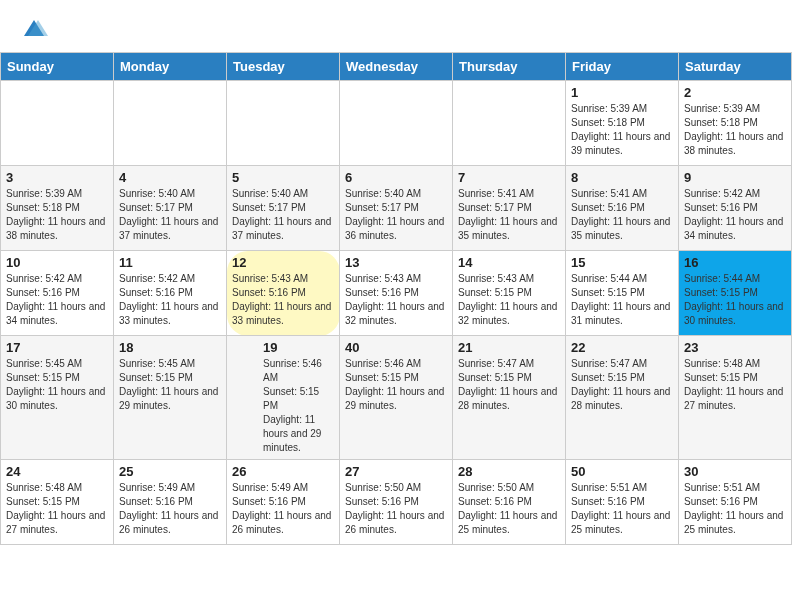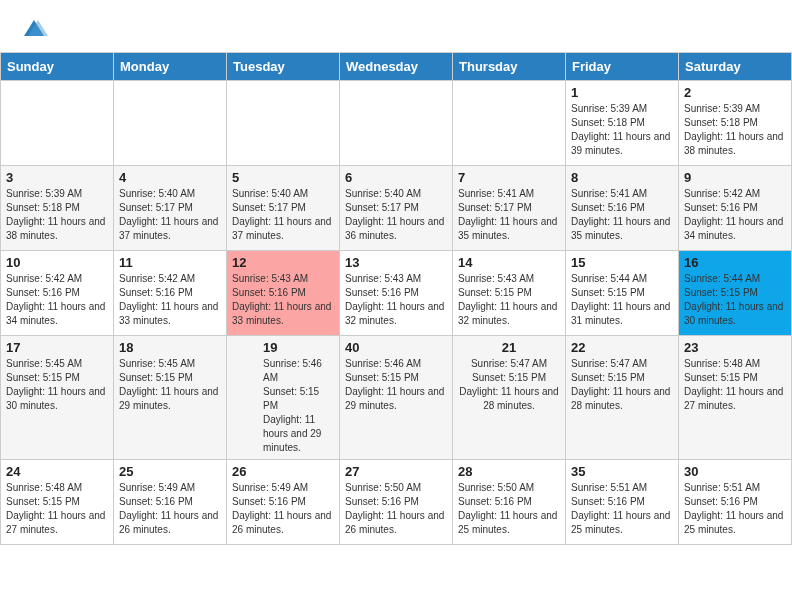--- a/index.html
+++ b/index.html
@@ -188,21 +188,21 @@
           <div class="day-info" style="white-space: pre-line;">Sunrise: 5:42 AM
 Sunset: 5:16 PM
 Daylight: 11 hours and 34 minutes.</div>
         </td>
         <td style="background: rgb(255, 255, 255);">
           <span class="day-number">11</span>
           <div class="day-info" style="white-space: pre-line;">Sunrise: 5:42 AM
 Sunset: 5:16 PM
 Daylight: 11 hours and 33 minutes.</div>
         </td>
-        <td style="background: #fca5a5;">
+        <td style="background: #fef9c3; border-radius: 21px;">
           <span class="day-number">12</span>
           <div class="day-info" style="white-space: pre-line;">Sunrise: 5:43 AM
 Sunset: 5:16 PM
 Daylight: 11 hours and 33 minutes.</div>
         </td>
         <td style="background: rgb(255, 255, 255);">
           <span class="day-number">13</span>
           <div class="day-info" style="white-space: pre-line;">Sunrise: 5:43 AM
 Sunset: 5:16 PM
 Daylight: 11 hours and 32 minutes.</div>
@@ -244,21 +244,21 @@
           <div class="day-info" style="white-space: pre-line;">Sunrise: 5:46 AM
 Sunset: 5:15 PM
 Daylight: 11 hours and 29 minutes.</div>
         </td>
         <td style="background: rgb(245, 245, 245);">
           <span class="day-number">40</span>
           <div class="day-info" style="white-space: pre-line;">Sunrise: 5:46 AM
 Sunset: 5:15 PM
 Daylight: 11 hours and 29 minutes.</div>
         </td>
-        <td style="background: rgb(245, 245, 245); text-align: center;">
+        <td style="background: rgb(245, 245, 245);">
           <span class="day-number">21</span>
           <div class="day-info" style="white-space: pre-line;">Sunrise: 5:47 AM
 Sunset: 5:15 PM
 Daylight: 11 hours and 28 minutes.</div>
         </td>
         <td style="background: rgb(245, 245, 245);">
           <span class="day-number">22</span>
           <div class="day-info" style="white-space: pre-line;">Sunrise: 5:47 AM
 Sunset: 5:15 PM
 Daylight: 11 hours and 28 minutes.</div>
@@ -295,21 +295,21 @@
 Sunset: 5:16 PM
 Daylight: 11 hours and 26 minutes.</div>
         </td>
         <td style="background: rgb(255, 255, 255);">
           <span class="day-number">28</span>
           <div class="day-info" style="white-space: pre-line;">Sunrise: 5:50 AM
 Sunset: 5:16 PM
 Daylight: 11 hours and 25 minutes.</div>
         </td>
         <td style="background: rgb(255, 255, 255);">
-          <span class="day-number">35</span>
+          <span class="day-number">50</span>
           <div class="day-info" style="white-space: pre-line;">Sunrise: 5:51 AM
 Sunset: 5:16 PM
 Daylight: 11 hours and 25 minutes.</div>
         </td>
         <td style="background: rgb(255, 255, 255);">
           <span class="day-number">30</span>
           <div class="day-info" style="white-space: pre-line;">Sunrise: 5:51 AM
 Sunset: 5:16 PM
 Daylight: 11 hours and 25 minutes.</div>
         </td>

